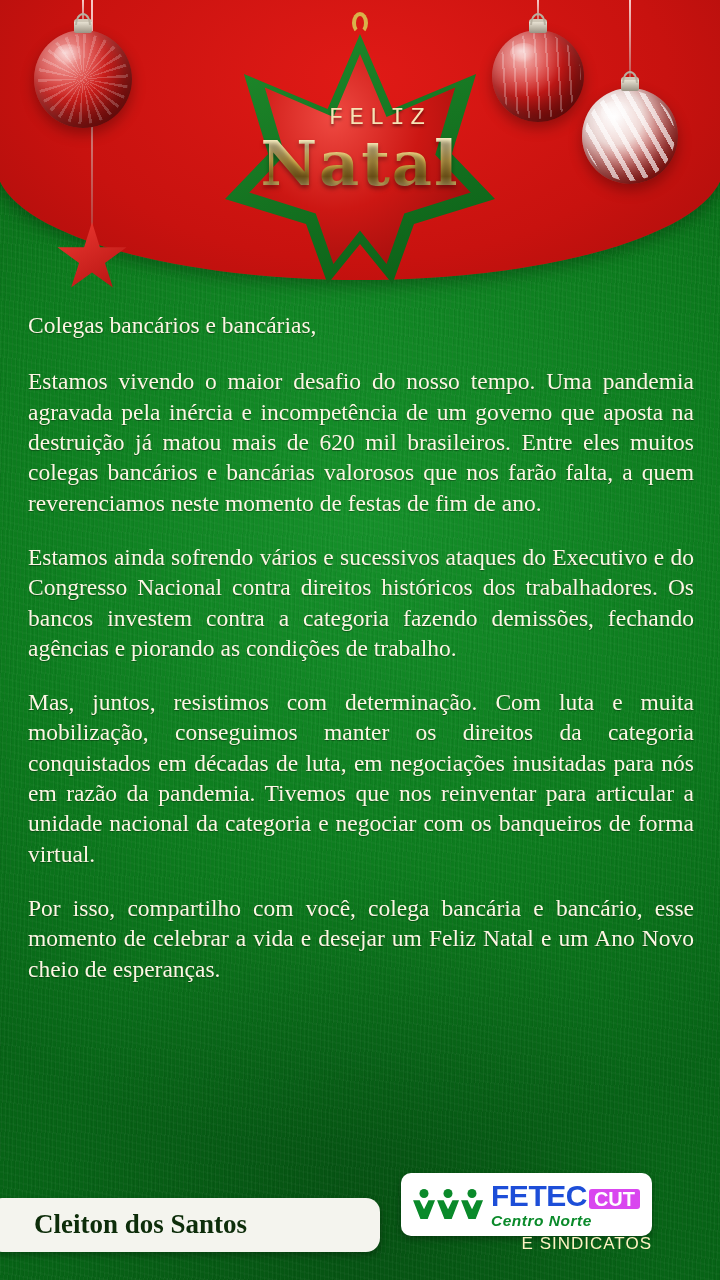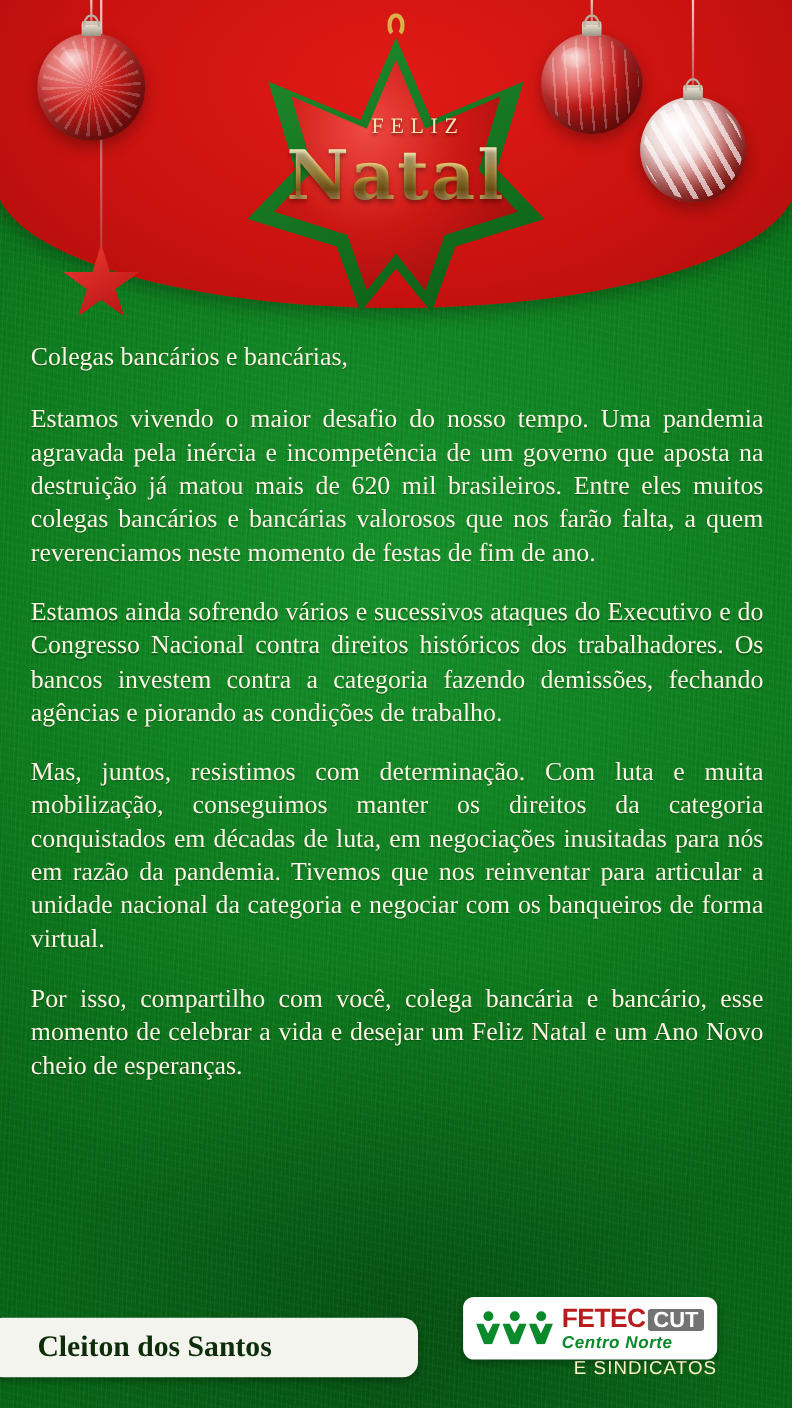--- a/index.html
+++ b/index.html
@@ -170,22 +170,22 @@
     border-bottom-color: transparent;
   }
   .greeting {
     position: absolute;
     left: 0; right: 0;
     top: 70px;
     text-align: center;
     pointer-events: none;
   }
   .greeting .feliz {
-    font-family: Liberation Serif, serif;
-    font-size: 20px;
+    font-family: Liberation Mono, monospace;
+    font-size: 24px;
     letter-spacing: 6px;
     color: #f6e3b5;
     text-shadow: 0 2px 3px rgba(0,0,0,0.5);
     margin-left: 40px;
     text-align: center;
   }
   .greeting .natal {
     font-family: "DejaVu Serif", serif;
     font-weight: bold;
     font-size: 62px;
@@ -285,31 +285,31 @@
     position: absolute;
     left: 0; top: 11px;
     width: 22px; height: 19px;
     background: #0a8a2a;
     clip-path: polygon(0 0, 30% 0, 50% 48%, 70% 0, 100% 0, 66% 100%, 34% 100%);
   }
   .logo-text { line-height: 1; }
   .logo-fetec {
     font-family: "Liberation Sans", sans-serif;
     font-weight: bold;
-    font-size: 24px;
-    color: #b91c1c;
+    font-size: 30px;
+    color: #1d4ed8;
     letter-spacing: -0.5px;
     display: inline-block;
   }
   .logo-cut {
     font-family: "Liberation Sans", sans-serif;
     font-weight: bold;
     font-size: 20px;
     color: #ffffff;
-    background: #737373;
+    background: #d946ef;
     padding: 0 5px;
     border-radius: 3px;
     margin-left: 2px;
     display: inline-block;
   }
   .logo-cn {
     font-family: "Liberation Sans", sans-serif;
     font-weight: bold;
     font-size: 15.5px;
     color: #0a8a2a;

